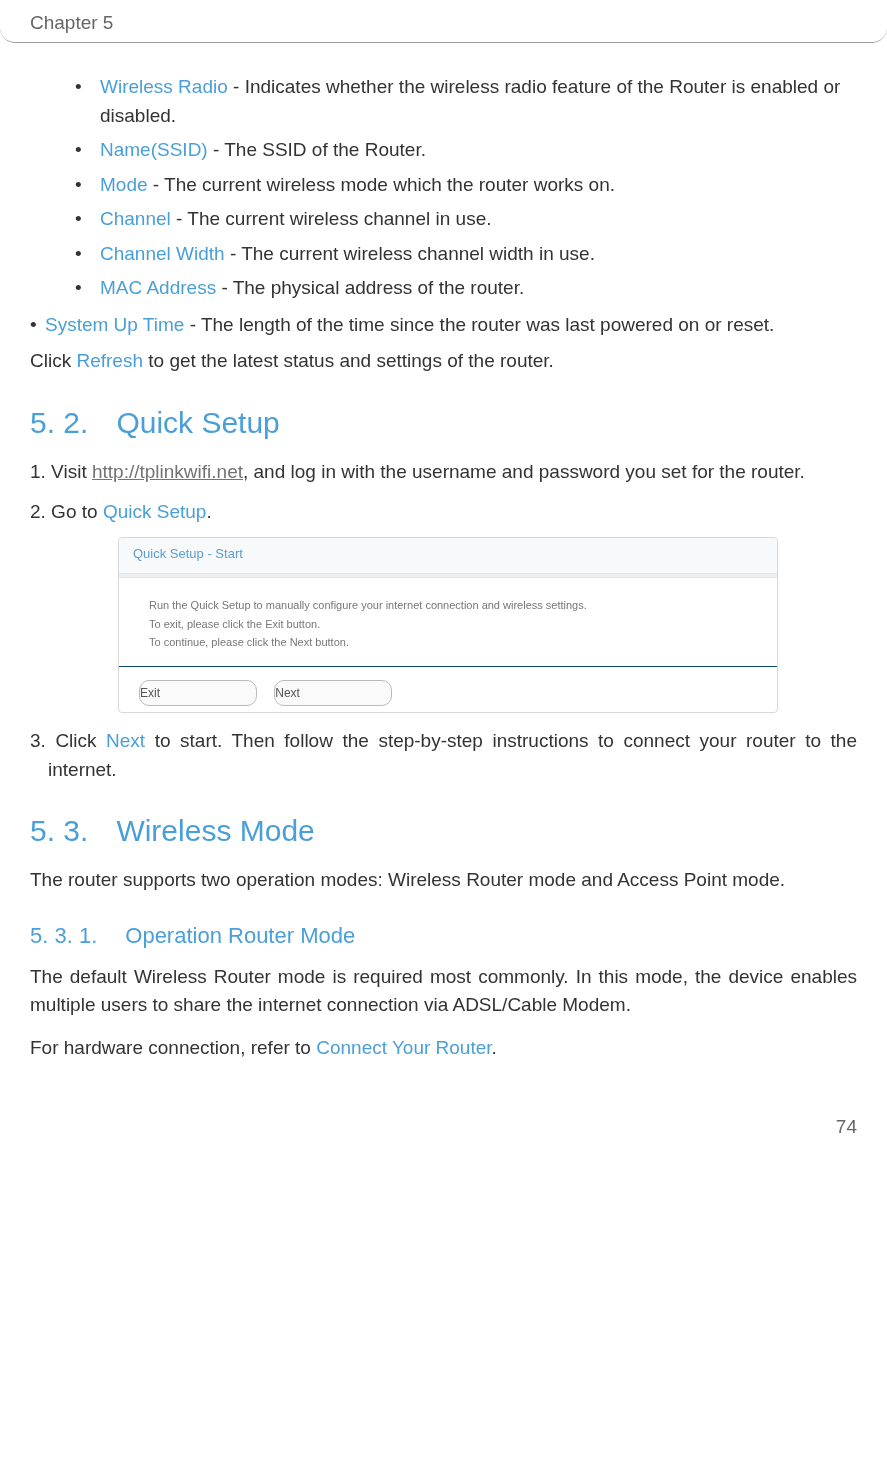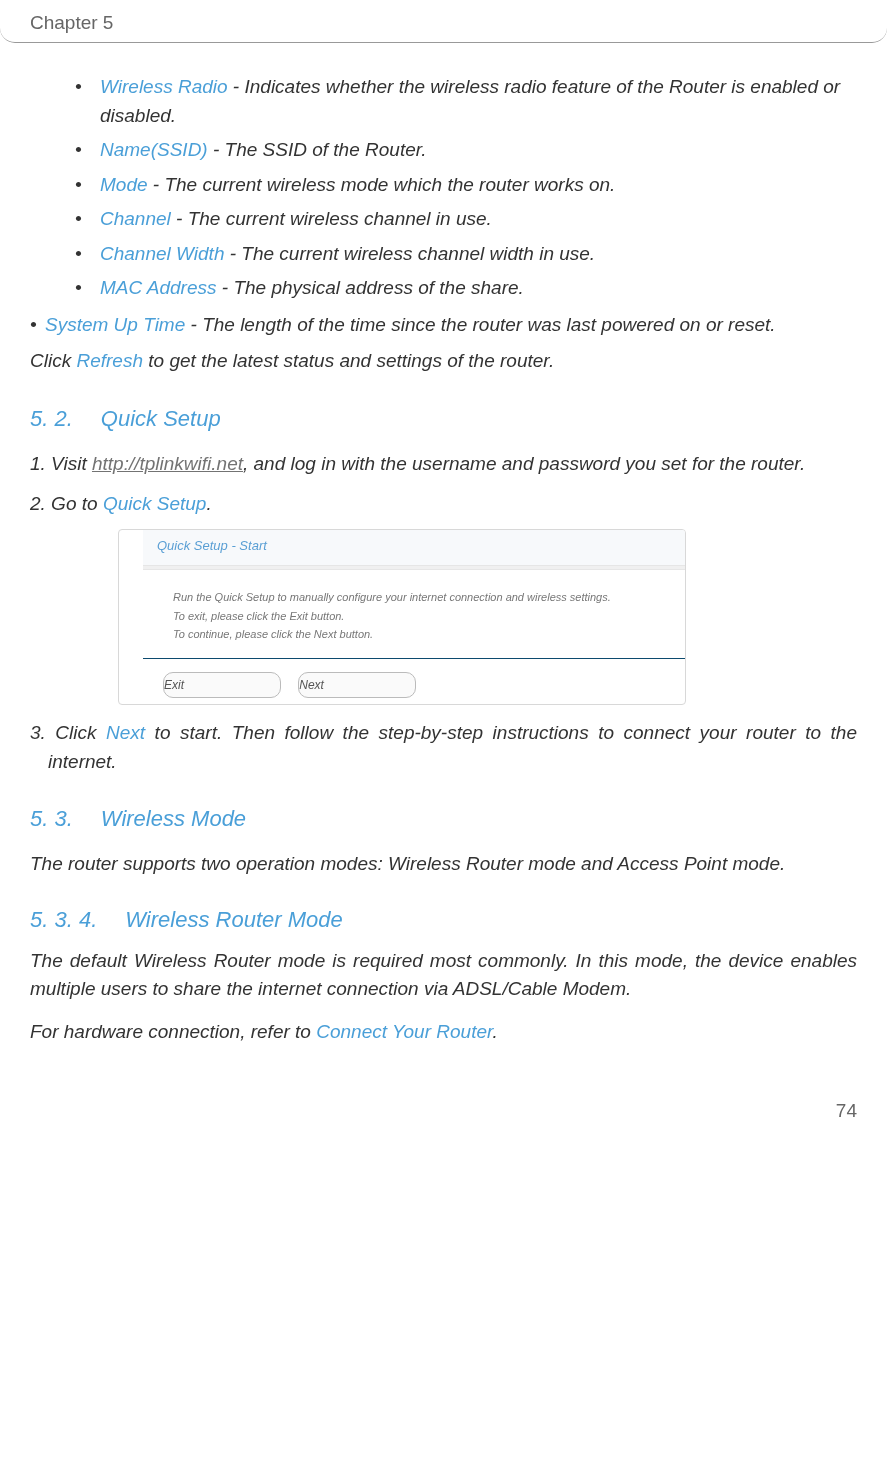--- a/index.html
+++ b/index.html
@@ -19,21 +19,20 @@
       justify-content: space-between;
       padding: 12px 30px 8px 30px;
       border-bottom: 1px solid #999;
       font-size: 19px;
       color: #666;
       font-weight: 300;
       border-radius: 15px;
     }
     .content {
       padding: 30px 30px 40px 30px;
-      font-style: italic;
     }
     .bullet-list {
       list-style: none;
       margin-left: 45px;
       margin-bottom: 8px;
     }
     .bullet-list li {
       position: relative;
       padding-left: 25px;
       font-size: 19px;
@@ -72,21 +71,21 @@
     }
     .para {
       font-size: 19px;
       line-height: 1.5;
       margin-bottom: 14px;
       font-weight: 300;
       text-align: justify;
     }
     .h2 {
       color: #4a9fd8;
-      font-size: 22px;
+      font-size: 30px;
       font-weight: 400;
       margin-top: 30px;
       margin-bottom: 18px;
     }
     .h2 .num {
       margin-right: 28px;
     }
     .h3 {
       color: #4a9fd8;
       font-size: 22px;
@@ -111,25 +110,24 @@
     }
     .ol-list li > * { text-indent: 0; }
     .link {
       color: #737373;
       text-decoration: underline;
     }
     .screenshot-box {
       border: 1px solid #d8d8d8;
       border-radius: 4px;
       margin: 10px 0 14px 70px;
-      width: 568px;
+      width: 660px;
       background: #fff;
       overflow: hidden;
       text-indent: 0;
-      padding-left: 24px;
     }
     .ss-header {
       background: #f7f9fb;
       padding: 6px 14px 10px 14px;
       border-bottom: 1px solid #e6e6e6;
       color: #5a9fd4;
       font-size: 13px;
       font-weight: 400;
     }
     .ss-divider {
@@ -175,21 +173,21 @@
 </div>
 
 <div class="content">
 
   <ul class="bullet-list">
     <li><span class="term">Wireless Radio</span><span> - Indicates whether the wireless radio feature of the Router is enabled or disabled.</span></li>
     <li><span class="term">Name(SSID)</span><span> - The SSID of the Router.</span></li>
     <li><span class="term">Mode</span><span> - The current wireless mode which the router works on.</span></li>
     <li><span class="term">Channel</span><span> - The current wireless channel in use.</span></li>
     <li><span class="term">Channel Width</span><span> - The current wireless channel width in use.</span></li>
-    <li><span class="term">MAC Address</span><span> - The physical address of the share.</span></li>
+    <li><span class="term">MAC Address</span><span> - The physical address of the router.</span></li>
   </ul>
 
   <ul class="main-bullet">
     <li><span class="term">System Up Time</span><span> - The length of the time since the router was last powered on or reset.</span></li>
   </ul>
 
   <p class="para">
     <span>Click </span><span class="term">Refresh</span><span> to get the latest status and settings of the router.</span>
   </p>
 
@@ -223,21 +221,21 @@
     </li>
   </ol>
 
   <h2 class="h2">
     <span class="num">5. 3.</span><span>Wireless Mode</span>
   </h2>
 
   <p class="para">The router supports two operation modes: Wireless Router mode and Access Point mode.</p>
 
   <h3 class="h3">
-    <span class="num">5. 3. 4.</span><span>Wireless Router Mode</span>
+    <span class="num">5. 3. 1.</span><span>Operation Router Mode</span>
   </h3>
 
   <p class="para">The default Wireless Router mode is required most commonly. In this mode, the device enables multiple users to share the internet connection via ADSL/Cable Modem.</p>
 
   <p class="para">
     <span>For hardware connection, refer to </span><span class="term">Connect Your Router</span><span>.</span>
   </p>
 
 </div>
 

